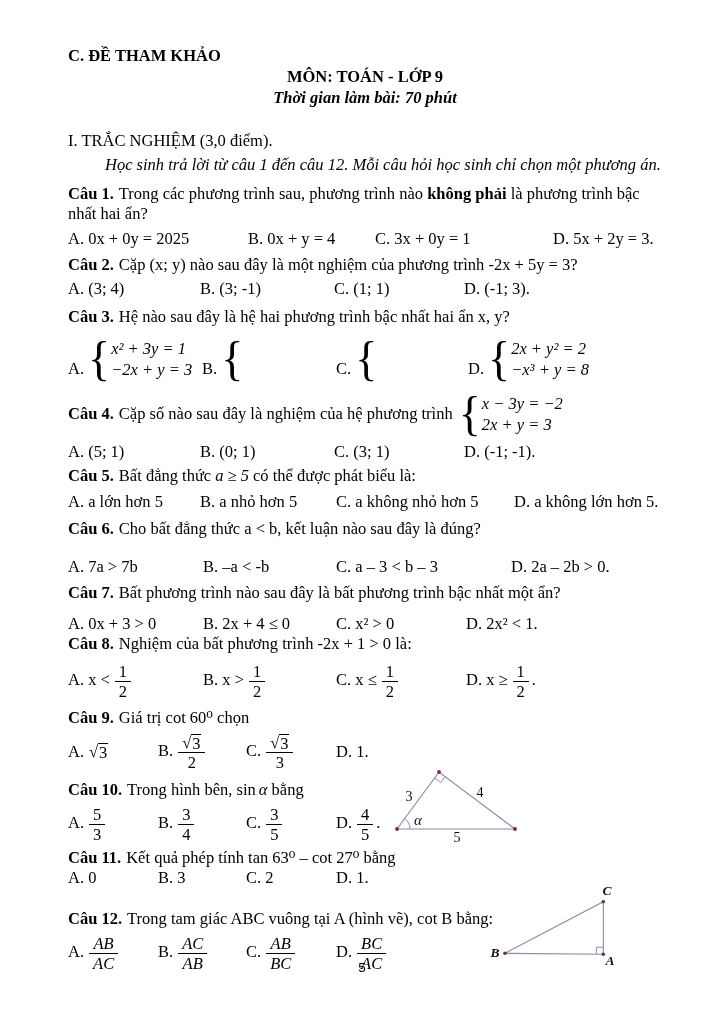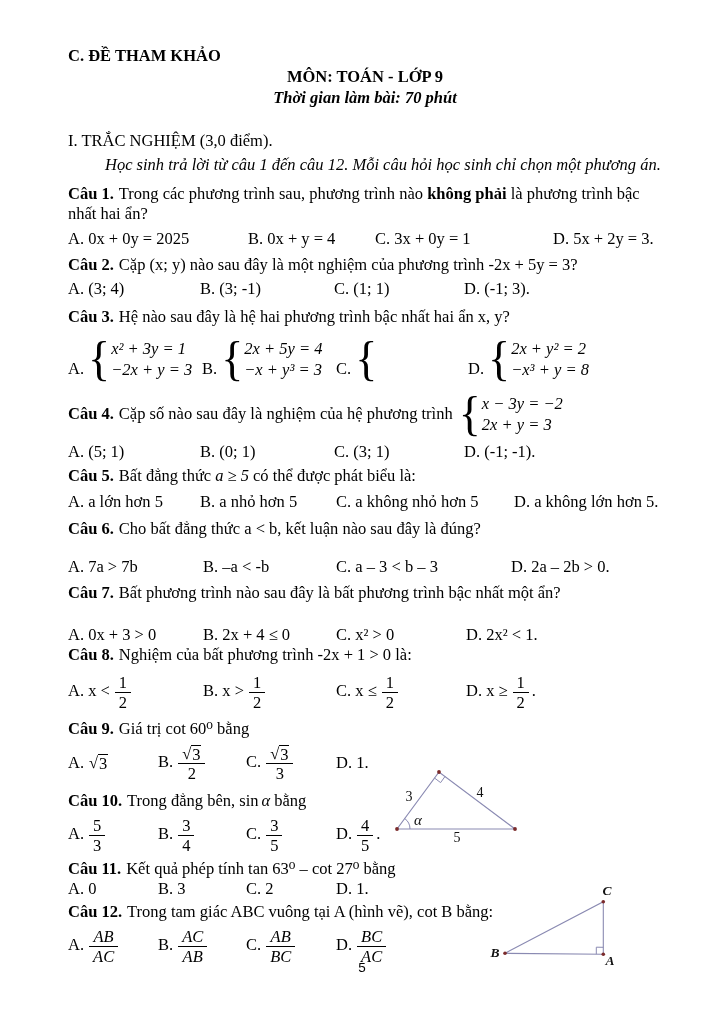--- a/index.html
+++ b/index.html
@@ -99,24 +99,20 @@
               <span class="sys-brace">{</span>
               <span class="sys-eqs">
                 <span>x² + 3y = 1</span>
                 <span>−2x + y = 3</span>
               </span>
             </span>
         </span>
         <span class="opt">
           <span class="opt-letter">B.</span><span class="sys">
               <span class="sys-brace">{</span>
-              <span class="sys-eqs">
-                <span>2x + 5y = 4</span>
-                <span>−x + y³ = 3</span>
-              </span>
             </span>
         </span>
         <span class="opt">
           <span class="opt-letter">C.</span><span class="sys">
               <span class="sys-brace">{</span>
             </span>
         </span>
         <span class="opt">
           <span class="opt-letter">D.</span><span class="sys">
               <span class="sys-brace">{</span>
@@ -170,21 +166,21 @@
         <span class="opt">B. –a &lt; -b</span>
         <span class="opt">C. a – 3 &lt; b – 3</span>
         <span class="opt">D. 2a – 2b &gt; 0.</span>
       </div>
     </div>
 
     <div>
       <div class="q-text" style="margin-top:6px">
         <span class="q-label">Câu 7.</span><span>Bất phương trình nào sau đây là bất phương trình bậc nhất một ẩn?</span>
       </div>
-      <div class="opts q7o" style="margin-top:22px">
+      <div class="opts q7o" style="margin-top:11px">
         <span class="opt">A. 0x + 3 &gt; 0</span>
         <span class="opt">B. 2x + 4 ≤ 0</span>
         <span class="opt">C. x² &gt; 0</span>
         <span class="opt">D. 2x² &lt; 1.</span>
       </div>
     </div>
 
     <div>
       <div class="q-text" style="">
         <span class="q-label">Câu 8.</span><span>Nghiệm của bất phương trình -2x + 1 &gt; 0 là:</span>
@@ -192,42 +188,42 @@
       <div class="opts q7o tall" style="margin-top:4px">
         <span class="opt"><span class="pre">A. x &lt;</span><span class="frac"><span class="fn">1</span><span class="fd">2</span></span></span>
         <span class="opt"><span class="pre">B. x &gt;</span><span class="frac"><span class="fn">1</span><span class="fd">2</span></span></span>
         <span class="opt"><span class="pre">C. x ≤</span><span class="frac"><span class="fn">1</span><span class="fd">2</span></span></span>
         <span class="opt"><span class="pre">D. x ≥</span><span class="frac"><span class="fn">1</span><span class="fd">2</span></span><span class="post">.</span></span>
       </div>
     </div>
 
     <div>
       <div class="q-text" style="margin-top:4px">
-        <span class="q-label">Câu 9.</span><span>Giá trị cot 60⁰ bằng</span>
+        <span class="q-label">Câu 9.</span><span>Giá trị cot 60⁰ chọn</span>
       </div>
       <div class="opts naro tall" style="margin-top:2px;height:44px">
         <span class="opt"><span class="pre">A.</span><span class="sqrt">
               <span class="sq-sign">√</span>
               <span class="rad">3</span>
             </span></span>
         <span class="opt"><span class="pre">B.</span><span class="frac"><span class="fn"><span class="sqrt">
                   <span class="sq-sign">√</span>
                   <span class="rad">3</span>
                 </span></span><span class="fd">2</span></span></span>
         <span class="opt"><span class="pre">C.</span><span class="frac"><span class="fn"><span class="sqrt">
                   <span class="sq-sign">√</span>
                   <span class="rad">3</span>
                 </span></span><span class="fd">3</span></span></span>
         <span class="opt">D. 1.</span>
       </div>
     </div>
 
     <div>
       <div class="q-text" style="margin-top:6px">
-        <span class="q-label">Câu 10.</span><span>Trong đẳng bên, sin</span><span class="mi-tight">α</span> <span>bằng</span>
+        <span class="q-label">Câu 10.</span><span>Trong hình bên, sin</span><span class="mi-tight">α</span> <span>bằng</span>
       </div>
       <div class="opts naro tall" style="margin-top:2px;height:44px">
         <span class="opt"><span class="pre">A.</span><span class="frac"><span class="fn">5</span><span class="fd">3</span></span></span>
         <span class="opt"><span class="pre">B.</span><span class="frac"><span class="fn">3</span><span class="fd">4</span></span></span>
         <span class="opt"><span class="pre">C.</span><span class="frac"><span class="fn">3</span><span class="fd">5</span></span></span>
         <span class="opt"><span class="pre">D.</span><span class="frac"><span class="fn">4</span><span class="fd">5</span></span><span class="post">.</span></span>
       </div>
     </div>
 
     <div>
@@ -236,21 +232,21 @@
       </div>
       <div class="opts naro" style="">
         <span class="opt">A. 0</span>
         <span class="opt">B. 3</span>
         <span class="opt">C. 2</span>
         <span class="opt">D. 1.</span>
       </div>
     </div>
 
     <div>
-      <div class="q-text" style="margin-top:3px">
+      <div class="q-text" style="margin-top:21px">
         <span class="q-label">Câu 12.</span><span>Trong tam giác ABC vuông tại A (hình vẽ), cot B bằng:</span>
       </div>
       <div class="opts naro tall" style="margin-top:2px;height:44px">
         <span class="opt"><span class="pre">A.</span><span class="frac it"><span class="fn">AB</span><span class="fd">AC</span></span></span>
         <span class="opt"><span class="pre">B.</span><span class="frac it"><span class="fn">AC</span><span class="fd">AB</span></span></span>
         <span class="opt"><span class="pre">C.</span><span class="frac it"><span class="fn">AB</span><span class="fd">BC</span></span></span>
         <span class="opt"><span class="pre">D.</span><span class="frac it"><span class="fn">BC</span><span class="fd">AC</span></span></span>
       </div>
     </div>
 

